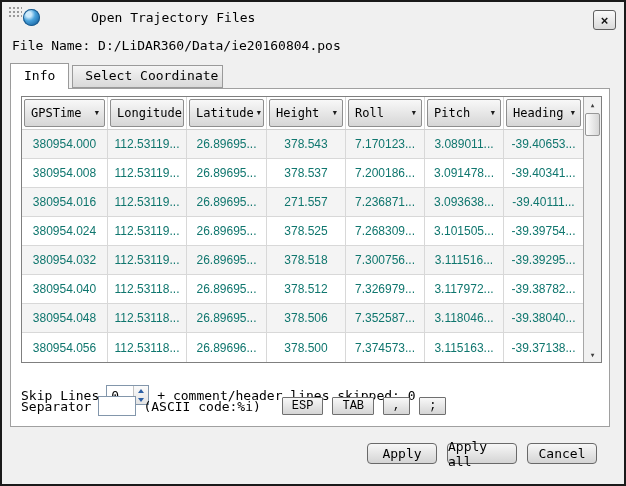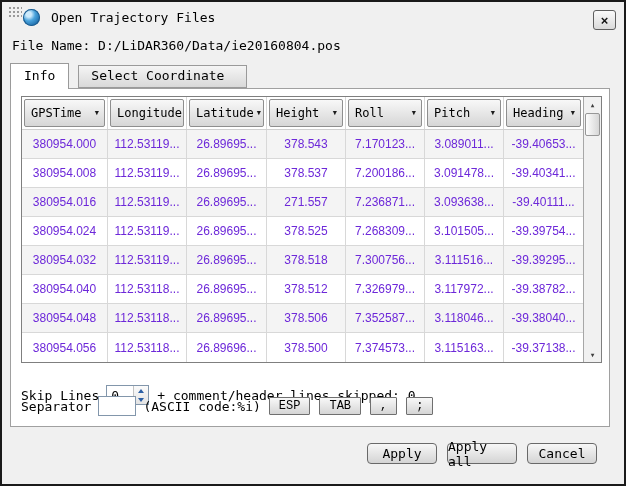--- a/index.html
+++ b/index.html
@@ -14,54 +14,54 @@
   .drag-dots{
     width:14px;height:12px;margin:0 1px 10px 0;
     background-image:radial-gradient(#9a9a9a 1px, transparent 1.3px);
     background-size:4px 4px;background-position:0 0;
   }
   .logo{
     width:17px;height:17px;border-radius:50%;flex:0 0 auto;
     background:radial-gradient(circle at 34% 32%, #cdeafb 0 16%, #4aa3dc 40%, #2677b4 68%, #174f7e 100%);
     box-shadow:inset 0 0 0 1px #1d5c8f;margin-right:1px;
   }
-  .title{padding-left:10px;white-space:nowrap;}
+  .title{padding-left:2px;white-space:nowrap;margin-left:48px;}
   .close-btn{
     position:absolute;top:8px;right:8px;width:23px;height:20px;box-sizing:border-box;
     border:1px solid #5e5e5e;border-radius:3px;
     background:linear-gradient(#fafafa,#dadada);
     display:flex;align-items:center;justify-content:center;
     font-family:"Liberation Sans",sans-serif;font-weight:bold;font-size:13px;color:#111;
     cursor:pointer;
   }
   
   .filename{padding:6px 0 0 10px;white-space:nowrap;}
   
   .tabs{display:flex;align-items:flex-end;margin:9px 0 0 8px;height:26px;position:relative;z-index:2;}
   .tab{box-sizing:border-box;border:1px solid #9a9a9a;white-space:nowrap;cursor:pointer;}
   .tab.active{background:#fff;height:26px;padding:4px 13px 0 13px;border-bottom:none;margin-bottom:-1px;}
-  .tab.inactive{background:linear-gradient(#f5f5f5,#d9d9d9);height:23px;padding:2px 22px 0 12px;margin-left:9px;}
+  .tab.inactive{background:linear-gradient(#f5f5f5,#d9d9d9);height:23px;padding:2px 4px 0 12px;margin-left:3px;}
   
   .panel{
     position:relative;margin-left:8px;width:600px;height:339px;box-sizing:border-box;
     background:#ffffff;border:1px solid #a0a0a0;z-index:1;
   }
   
   .tbl{position:absolute;left:10px;top:7px;display:flex;border:1px solid #7f7f7f;background:#fff;}
   .tbl-main{display:flex;flex-direction:column;}
   .hrow{display:flex;height:32px;background:#fff;border-bottom:1px solid #cfcfcf;}
   .drow{display:flex;height:29px;background:#ffffff;}
   .drow:nth-child(even){background:#f4f4f4;}
   .c0{width:86px;} .c1{width:79px;} .c2{width:80px;} .c3{width:79px;}
   .c4{width:79px;} .c5{width:79px;} .c6{width:79px;}
   .hcell,.cell{box-sizing:border-box;border-right:1px solid #d8d8d8;}
   .hcell:last-child,.cell:last-child{border-right:none;}
   .drow .cell{
     border-bottom:1px solid #d8d8d8;
-    font-family:"Liberation Sans","DejaVu Sans",sans-serif;font-size:12px;color:#6d28d9;
+    font-family:"Liberation Sans","DejaVu Sans",sans-serif;font-size:12px;color:#0f766e;
     display:flex;align-items:center;justify-content:center;
     white-space:nowrap;overflow:hidden;
   }
   .drow:last-child .cell{border-bottom:none;}
   .hcell{padding:2px;}
   .hbtn{
     width:100%;height:100%;box-sizing:border-box;cursor:pointer;
     border:1px solid #8e8e8e;border-radius:2px;
     background:linear-gradient(#f8f8f8,#d6d6d6);
     display:flex;align-items:center;justify-content:space-between;
@@ -80,21 +80,21 @@
   .spin{display:flex;height:20px;box-sizing:border-box;border:1px solid #8296ab;background:#fff;margin:0 8px 0 7px;}
   .spin-val{width:22px;border:none;outline:none;padding:0 0 0 4px;
     font-family:"DejaVu Sans Mono","Liberation Mono",monospace;font-size:13px;background:transparent;}
   .spin-arrows{width:14px;border-left:1px solid #c3c3c3;display:flex;flex-direction:column;background:linear-gradient(#fbfbfb,#e3e3e3);}
   .sa{flex:1;display:flex;align-items:center;justify-content:center;cursor:pointer;}
   .tri-up{width:0;height:0;border-left:3px solid transparent;border-right:3px solid transparent;border-bottom:4px solid #2b5fa5;}
   .tri-down{width:0;height:0;border-left:3px solid transparent;border-right:3px solid transparent;border-top:4px solid #2b5fa5;}
   .sep-input{width:38px;height:20px;box-sizing:border-box;border:1px solid #8296ab;background:#fff;
     margin:0 7px 0 7px;outline:none;padding:0 3px;
     font-family:"DejaVu Sans Mono","Liberation Mono",monospace;font-size:13px;}
-  .ascii{margin-right:8px;}
+  .ascii{margin-right:21px;}
   .sbtn{
     height:18px;box-sizing:border-box;margin-right:9px;cursor:pointer;
     border:1px solid #6f6f6f;border-radius:1px;
     background:linear-gradient(#f8f8f8,#d5d5d5);
     padding:0 9px;min-width:24px;
     display:flex;align-items:center;justify-content:center;
     font-family:Liberation Mono, monospace;font-size:12px;
   }
   
   .actions{position:absolute;top:441px;right:27px;display:flex;}

